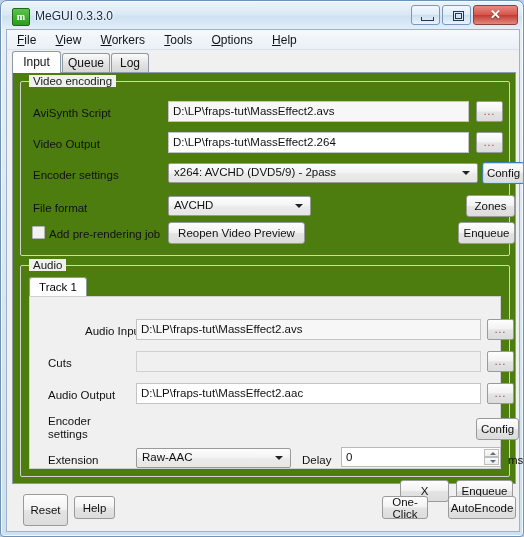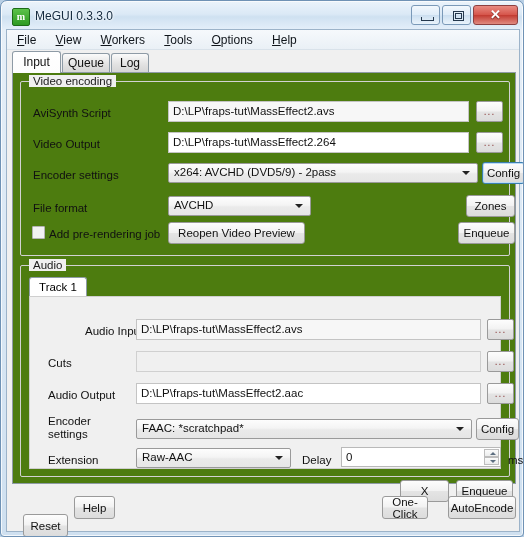--- a/index.html
+++ b/index.html
@@ -267,24 +267,20 @@
               </div>
 
             <span class="lbl" style="left:18px;top:92px;">Audio Output</span>
             <div class="tbx" style="left:106px;top:86px;width:345px;height:21px;">D:\LP\fraps-tut\MassEffect2.aac</div>
             <div class="btn dots" style="left:457px;top:86px;width:27px;height:21px;">
                 <span class="dotglyph">...</span>
               </div>
 
             <span class="lbl" style="left:18px;top:118px;">Encoder</span>
             <span class="lbl" style="left:18px;top:131px;">settings</span>
-            <div class="combo" style="left:106px;top:122px;width:336px;height:20px;">
-              <span>FAAC: *scratchpad*</span>
-              <span class="arrow"></span>
-            </div>
             <div class="btn" style="left:446px;top:121px;width:43px;height:22px;">Config</div>
 
             <span class="lbl" style="left:18px;top:157px;">Extension</span>
             <div class="combo" style="left:106px;top:151px;width:155px;height:20px;">
               <span>Raw-AAC</span>
               <span class="arrow"></span>
             </div>
             <span class="lbl" style="left:272px;top:157px;">Delay</span>
             <div class="spin" style="left:311px;top:150px;width:160px;height:20px;">
               <span>0</span>
@@ -301,20 +297,20 @@
           </div>
         </div>
       </div>
 
       <div class="btn" style="left:387px;top:407px;width:49px;height:22px;">X</div>
       <div class="btn" style="left:443px;top:407px;width:57px;height:22px;">Enqueue</div>
 
     </div>
 
     <div class="bottombar">
-      <div class="btn" style="left:11px;top:28px;width:45px;height:23px;">Reset</div>
+      <div class="btn" style="left:11px;top:8px;width:45px;height:32px;">Reset</div>
       <div class="btn" style="left:62px;top:10px;width:41px;height:23px;">Help</div>
       <div class="btn" style="left:370px;top:10px;width:46px;height:23px;">One-Click</div>
       <div class="btn" style="left:436px;top:10px;width:68px;height:23px;">AutoEncode</div>
     </div>
 
   </div>
 </div>
 
 </body></html>

